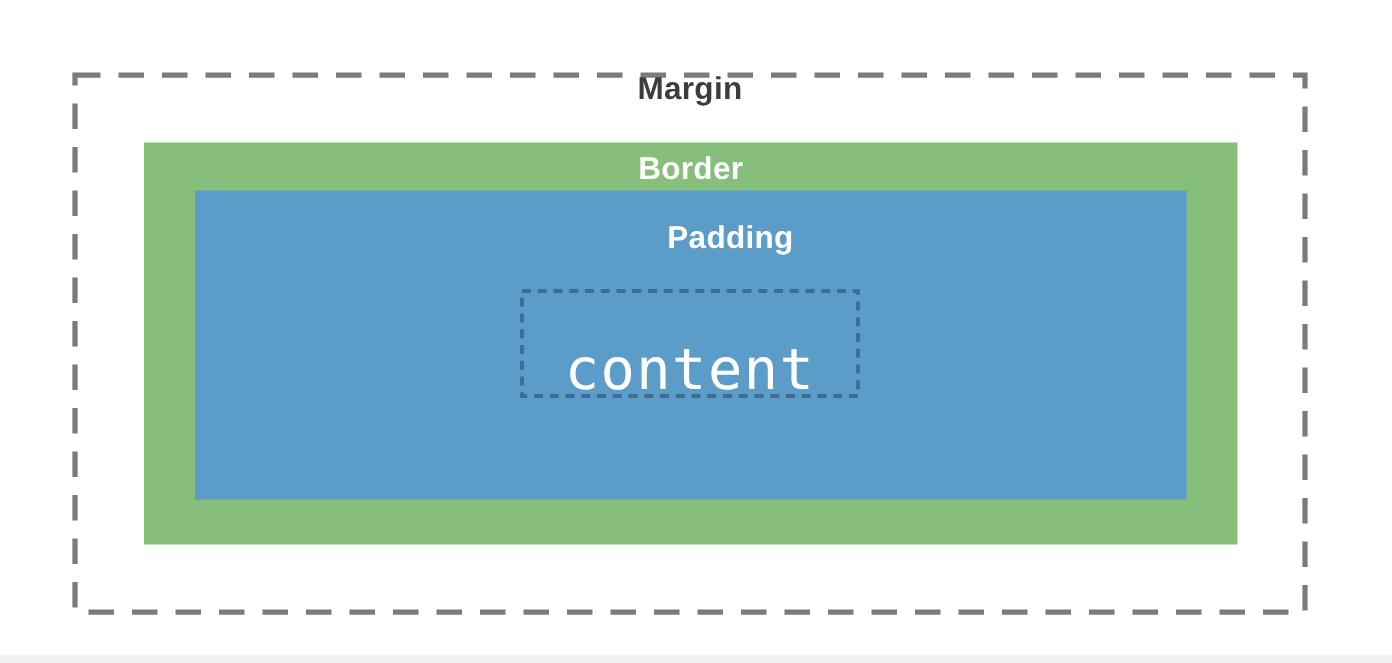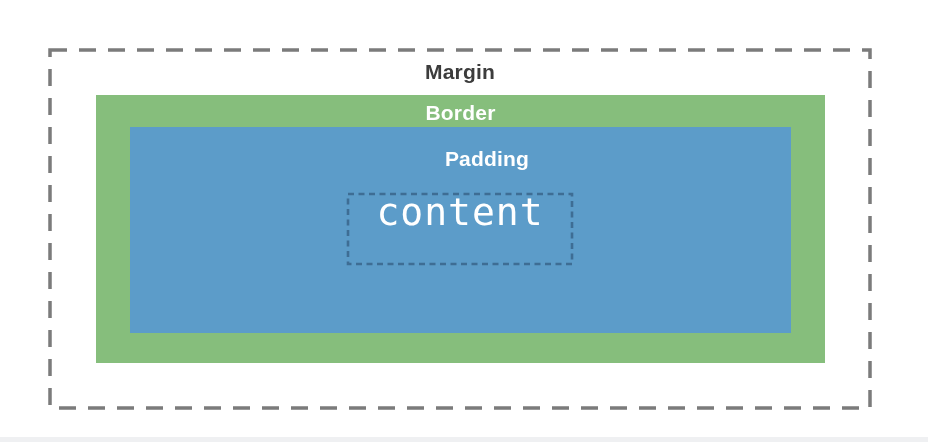--- a/index.html
+++ b/index.html
@@ -36,21 +36,21 @@
     position: absolute;
     text-align: center;
     font-weight: 600;
     font-size: 21px;
     line-height: 28px;
     letter-spacing: 0.2px;
   }
   .margin-label {
     left: 50px;
     width: 820px;
-    top: 58px;
+    top: 46px;
     color: var(--margin-text, #3c3c3c);
   }
   .border-label {
     left: 96px;
     width: 729px;
     top: 99px;
     color: var(--light-text, #ffffff);
   }
   .padding-label {
     left: 130px;
@@ -58,21 +58,21 @@
     top: 145px;
     color: var(--light-text, #ffffff);
   }
   .content-box {
     position: absolute;
     left: 347px;
     top: 193px;
     width: 226px;
     height: 72px;
     display: flex;
-    align-items: flex-start;
+    align-items: flex-end;
     justify-content: center;
   }
   .content-text {
     font-family: "DejaVu Sans Mono", monospace;
     font-size: 38px;
     line-height: 1;
     color: var(--light-text, #ffffff);
     letter-spacing: 1px;
   }
   .overlay {

